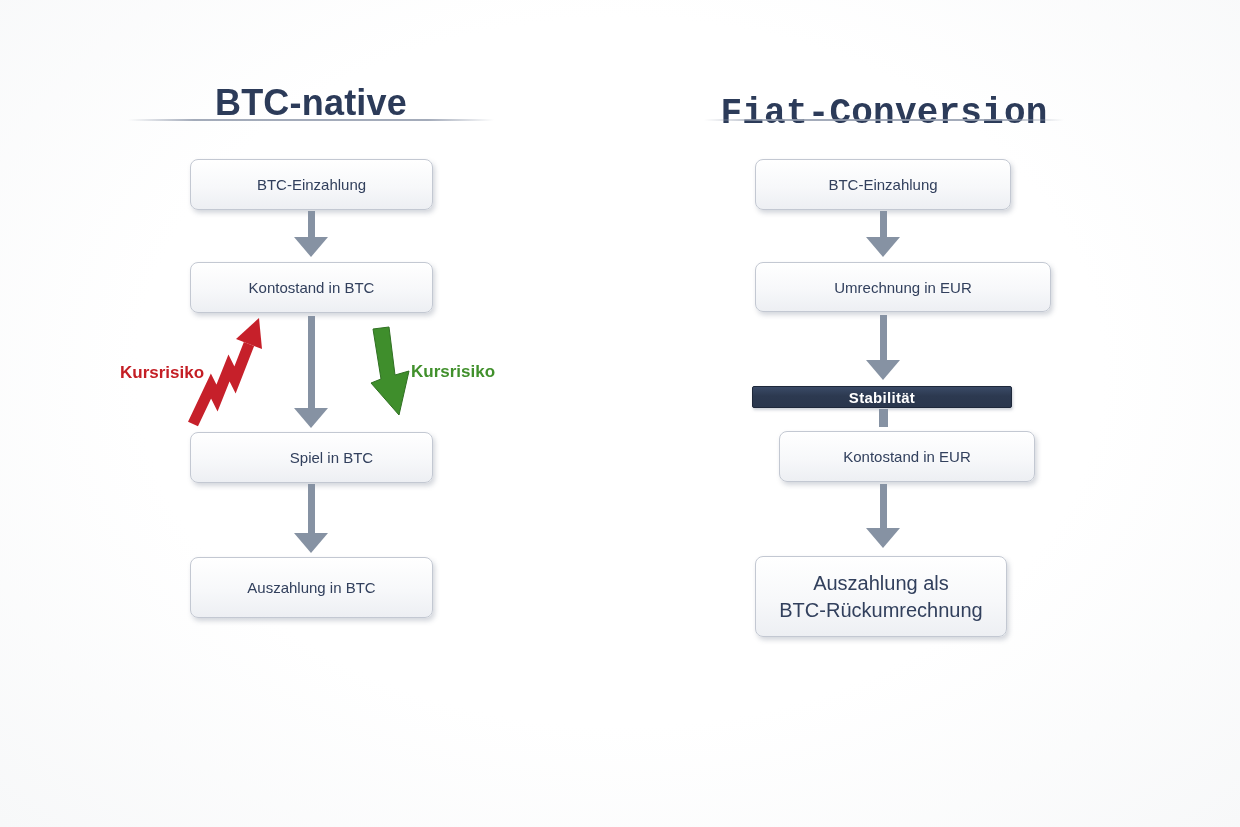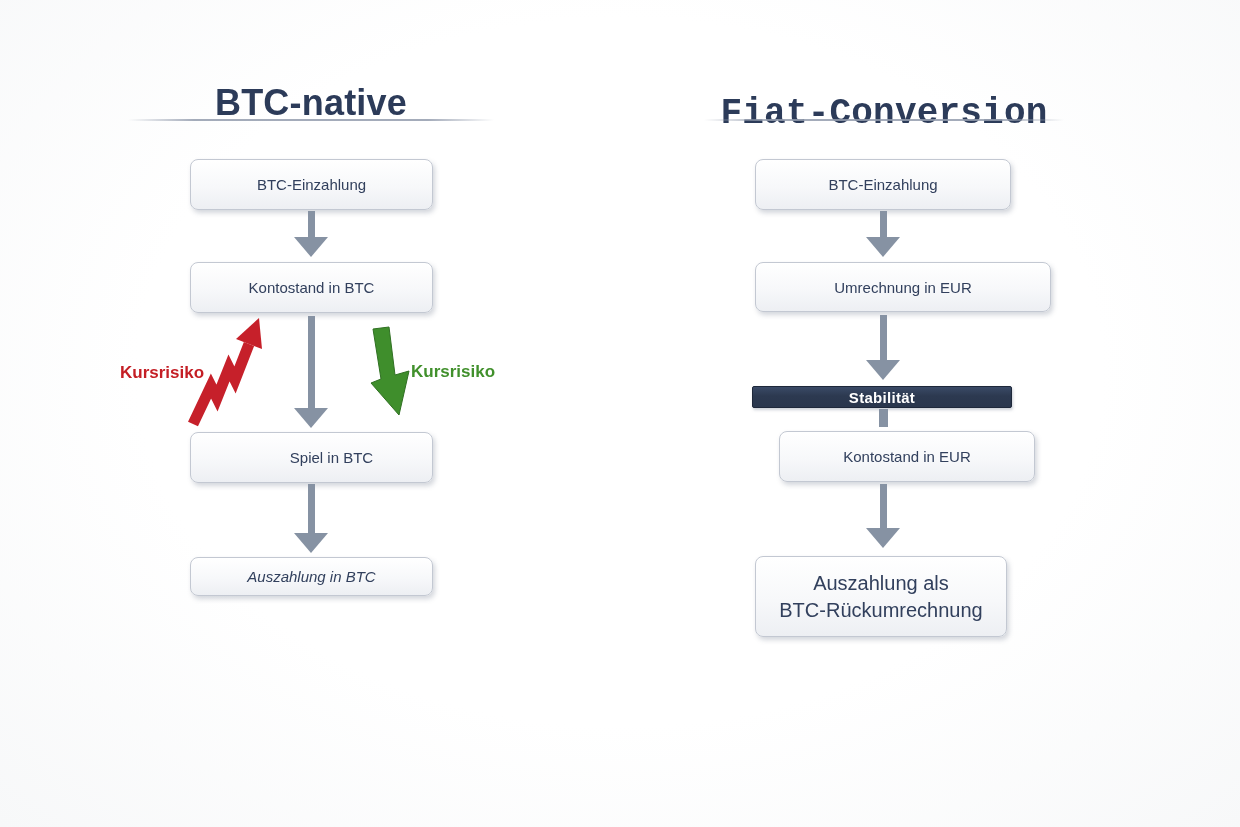--- a/index.html
+++ b/index.html
@@ -112,21 +112,21 @@
   </svg>
   <div class="risk-label risk-down-label" style="left:411px;top:362px;">Kursrisiko</div>
 
   <div class="flow-box" style="left:190px;top:432px;width:243px;height:51px;padding-left:40px;">Spiel in BTC</div>
 
   <div class="arrow" style="left:294px;top:484px;height:69px;">
     <div class="stem"></div>
     <div class="head"></div>
   </div>
 
-  <div class="flow-box" style="left:190px;top:557px;width:243px;height:39px;font-style:italic;">Auszahlung in BTC</div>
+  <div class="flow-box" style="left:190px;top:557px;width:243px;height:61px;">Auszahlung in BTC</div>
 
   <div class="col-title" style="left:704px;top:93px;width:360px;font-family:Liberation Mono, monospace;">Fiat-Conversion</div>
   <div class="title-rule" style="left:704px;top:119px;width:360px;"></div>
 
   <div class="flow-box" style="left:755px;top:159px;width:256px;height:51px;">BTC-Einzahlung</div>
 
   <div class="arrow" style="left:866px;top:211px;height:46px;">
     <div class="stem"></div>
     <div class="head"></div>
   </div>

